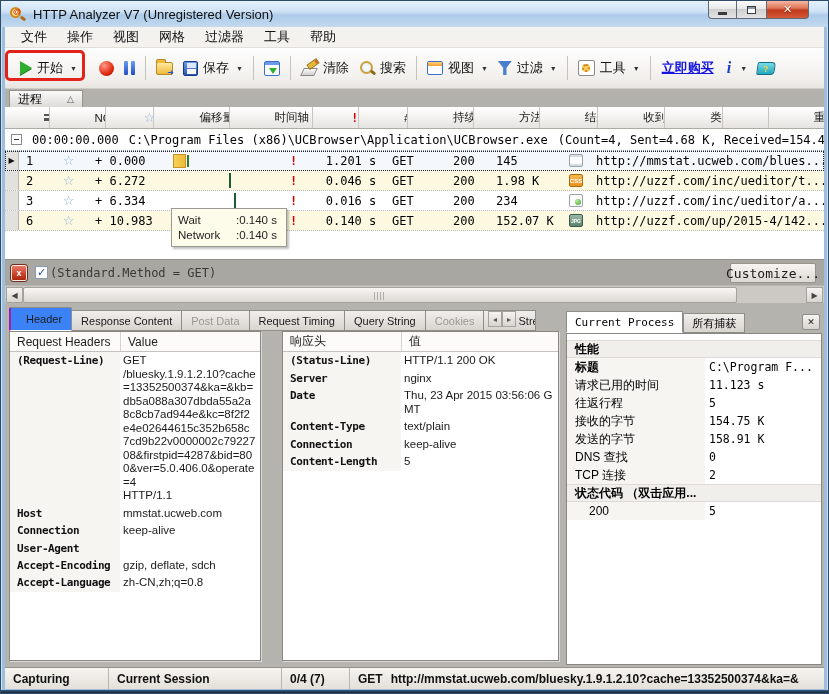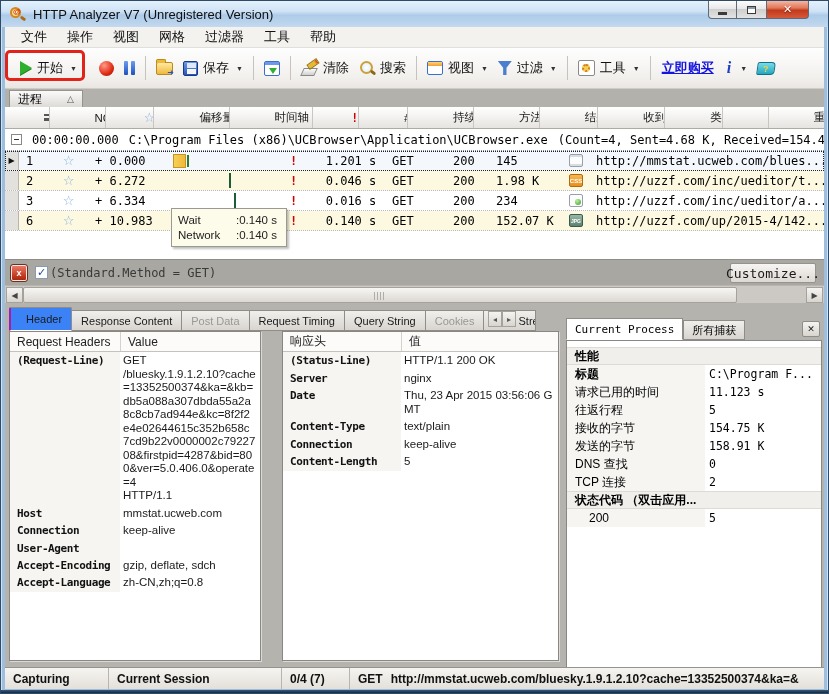--- a/index.html
+++ b/index.html
@@ -178,21 +178,21 @@
   .left-panel  { left:4px;  top:28px; width:252px; height:330px; }
   .mid-panel   { left:277px; top:28px; width:277px; height:330px; }
   .hrow { display:flex; }
   .hname { flex:none; padding:2px 2px 2px 7px; font-family:"DejaVu Sans Mono","Liberation Mono",monospace;
       font-weight:bold; font-size:11px; background:#f6f5f2; color:#111; letter-spacing:-0.4px; }
   .left-panel  .hname { width:110px; }
   .mid-panel   .hname { width:118px; }
   .hval { flex:1; padding:2px 4px 2px 3px; font-size:11.5px; line-height:13.5px; color:#1a1a1a;
       white-space:pre-wrap; word-break:break-all; }
 
-  .right-panel { position:absolute; left:561px; top:15px; width:256px; height:354px; }
+  .right-panel { position:absolute; left:561px; top:8px; width:256px; height:354px; }
   .rp-tabs { height:22px; display:flex; align-items:flex-end; position:relative; }
   .rp-tab { height:20px; padding:0 8px; display:flex; align-items:center; font-size:11px;
       background:linear-gradient(#f1efec,#d8d5d0); border:1px solid #8f8d88; white-space:nowrap; }
   .rp-tab.active { background:#fff; height:22px; border-bottom:1px solid #fff; }
   .rp-close { position:absolute; right:2px; bottom:3px; width:18px; height:16px;
       background:linear-gradient(#f6f4f1,#d8d5d0); border:1px solid #8f8d88; border-radius:2px;
       display:flex; align-items:center; justify-content:center; font-size:9px; font-weight:bold; color:#222; }
   .rp-body { position:absolute; left:0; top:22px; right:0; bottom:0; background:#fff; border:1px solid #8a8782; padding-top:6px; }
   .prow { display:flex; height:18px; align-items:center; font-size:12px; }
   .prow .plabel { width:138px; padding-left:8px; background:#f6f5f2; height:100%; display:flex; align-items:center; white-space:nowrap; overflow:hidden; }

